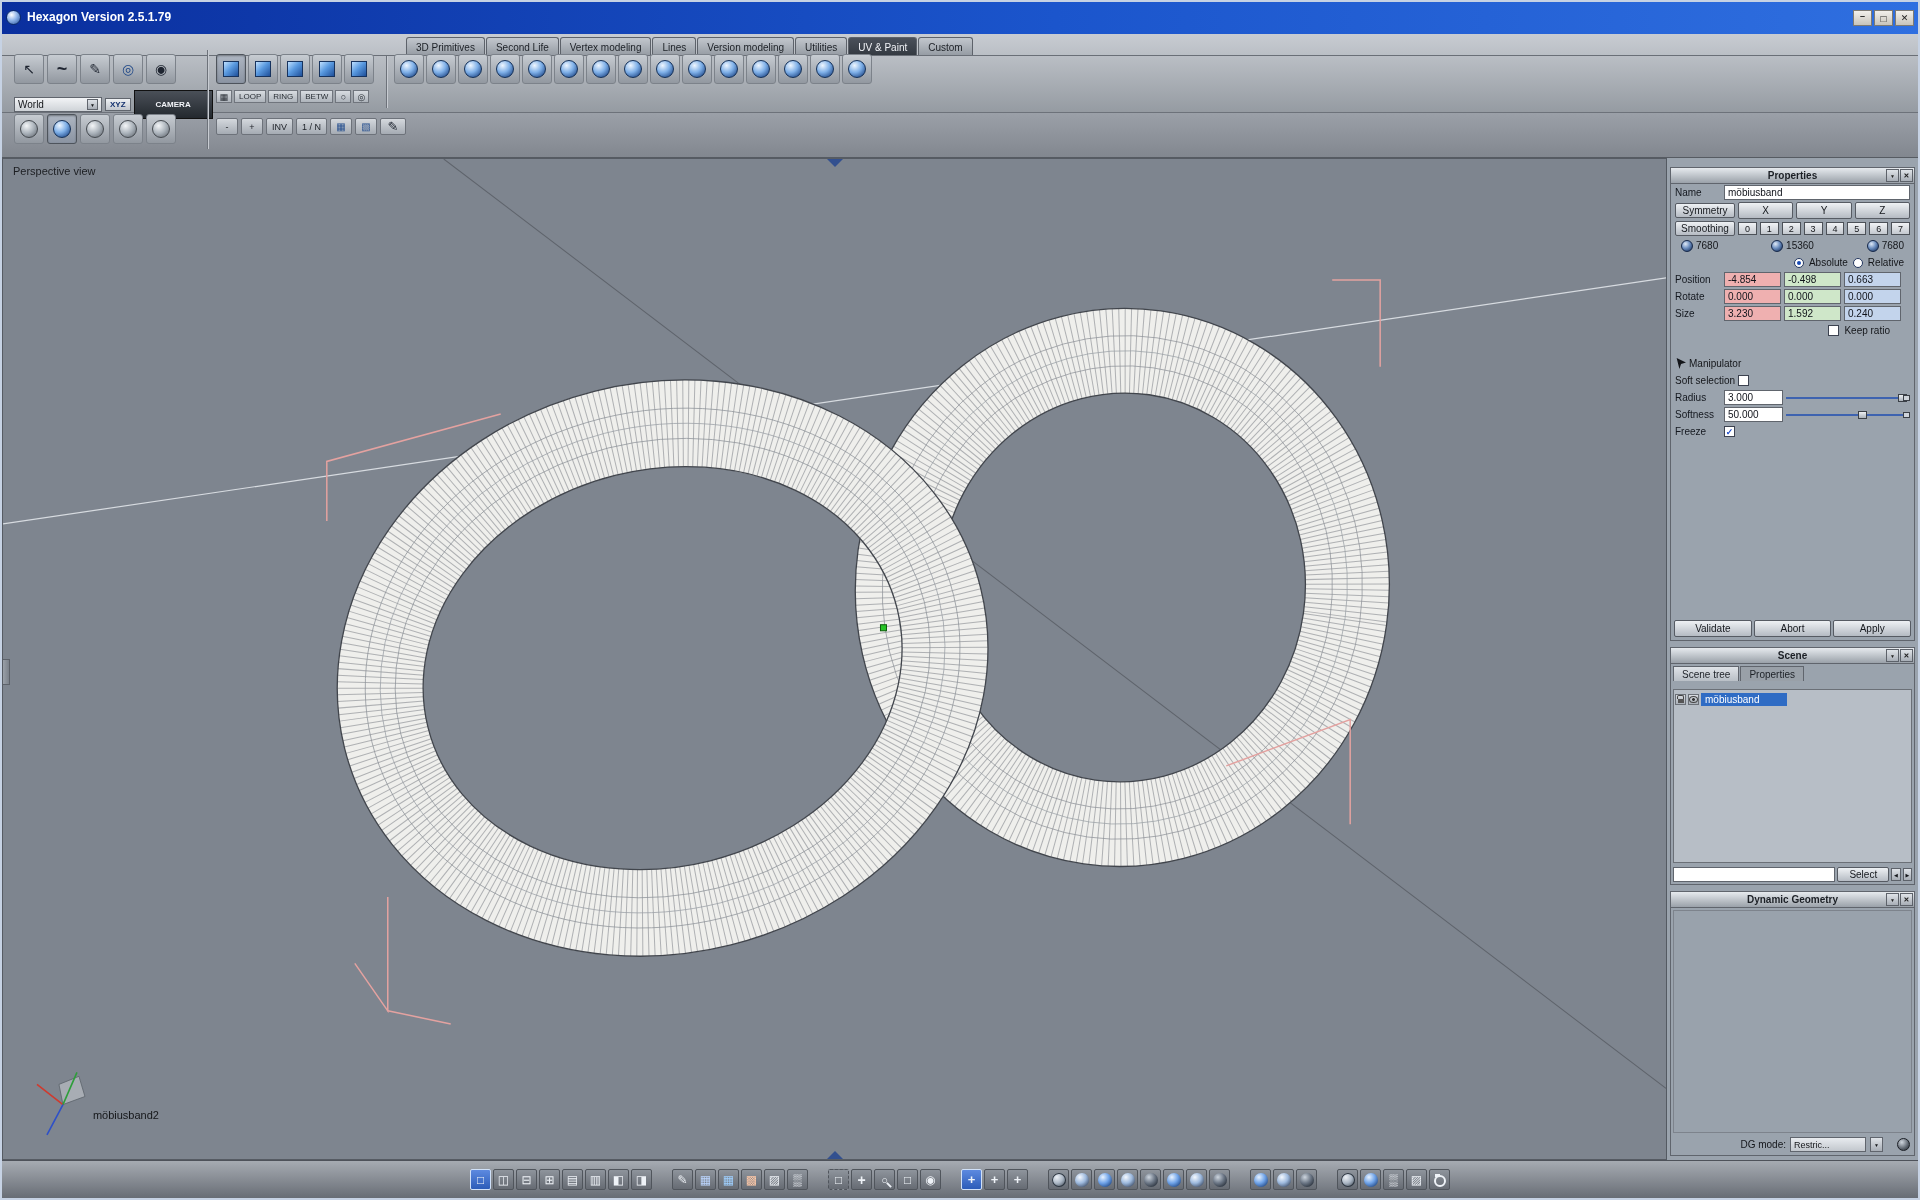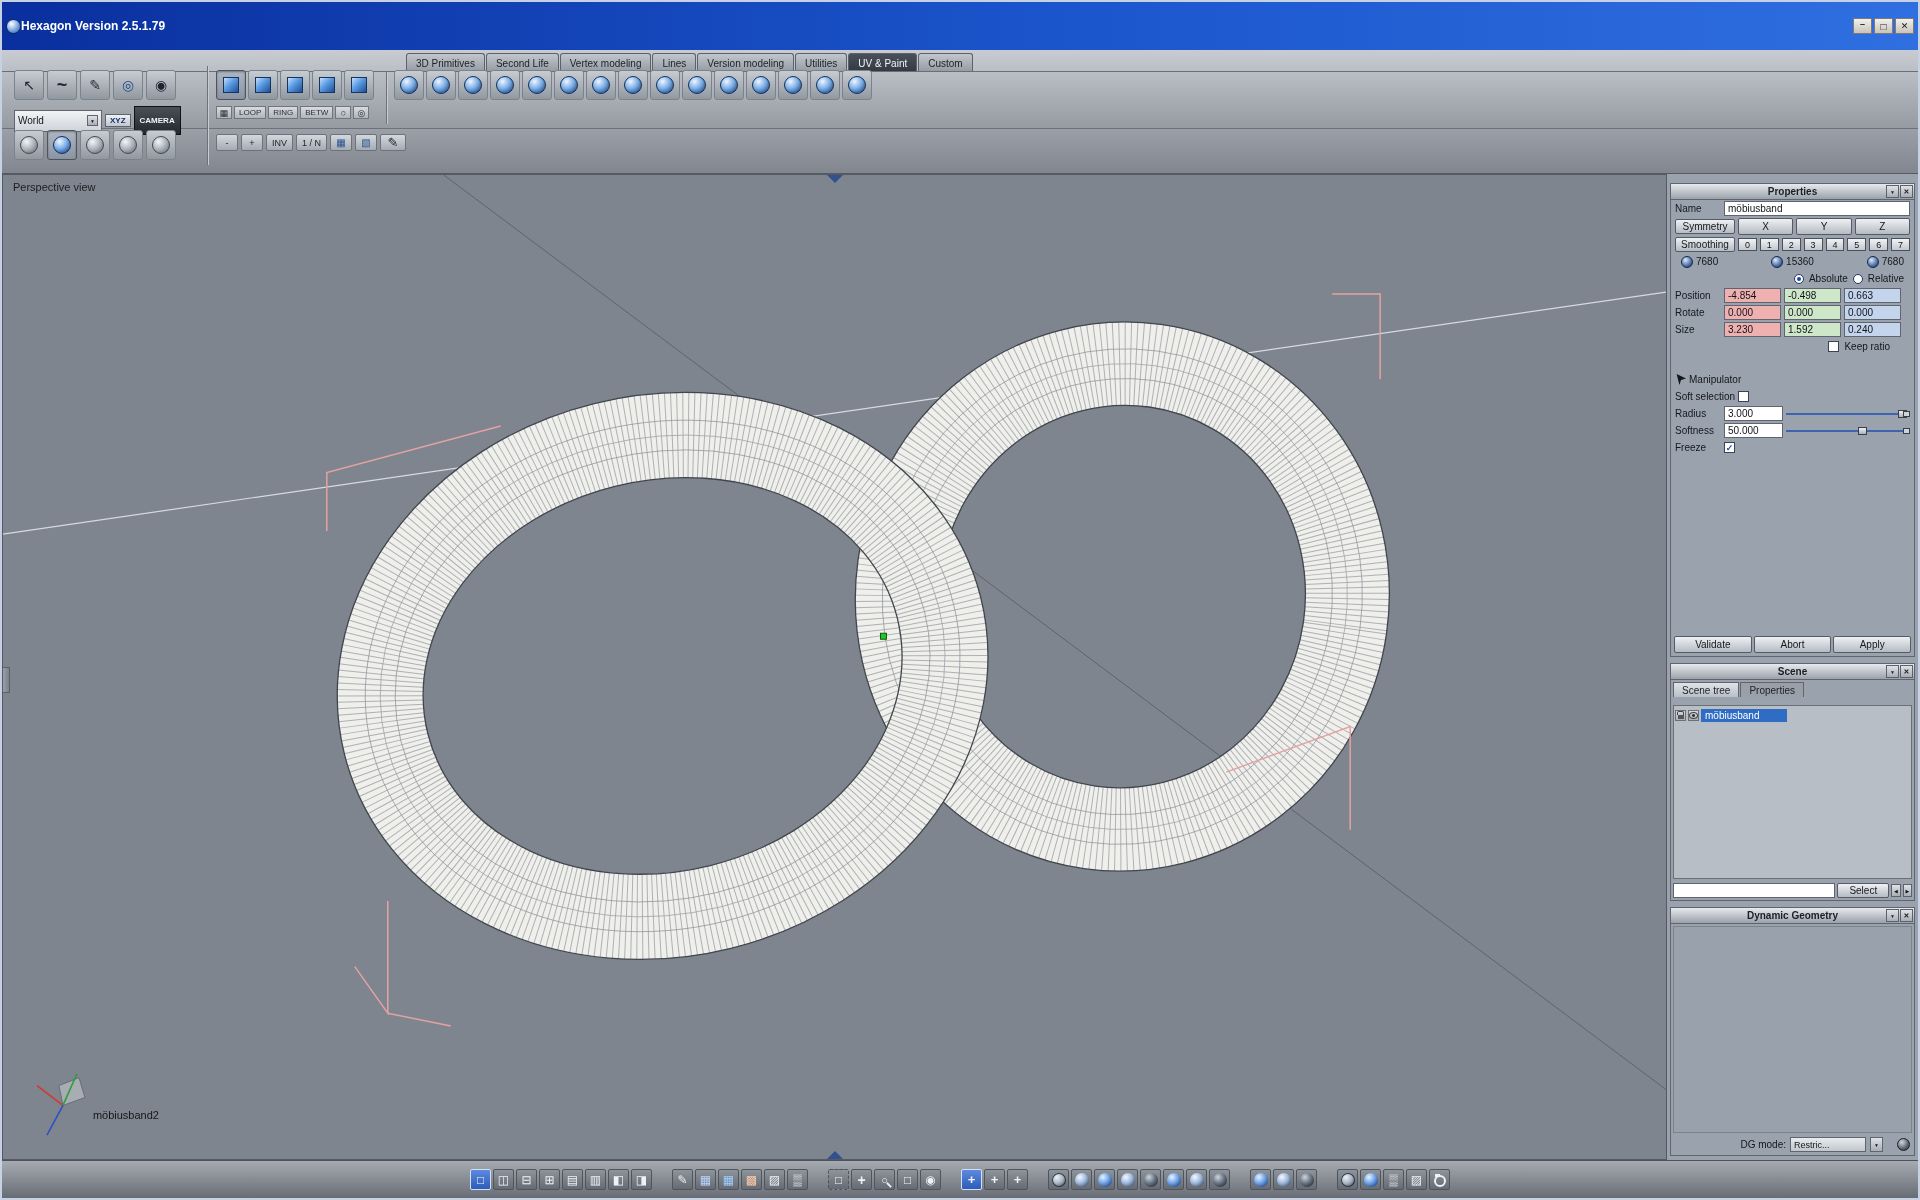--- a/index.html
+++ b/index.html
@@ -1,21 +1,21 @@
 <!DOCTYPE html>
 <html><head>
 <meta charset="utf-8">
 <style>
 *{margin:0;padding:0;box-sizing:border-box}
 html,body{width:1920px;height:1200px}
 body{font-family:"Liberation Sans",sans-serif;font-size:11px;color:#14161a;background:#555;overflow:hidden}
 .app{width:1920px;height:1200px;display:flex;flex-direction:column;border:2px solid #c6d2e4;background:#848a93}
 
 
-.titlebar{flex:0 0 24px;background:linear-gradient(90deg,#0a2f9e 0%,#1b55cc 55%,#2f6fe0 100%);display:flex;align-items:center;padding:16px 4px;color:#fff}
+.titlebar{flex:0 0 24px;background:linear-gradient(90deg,#0a2f9e 0%,#1b55cc 55%,#2f6fe0 100%);display:flex;align-items:flex-start;padding:8px 4px;gap:6px;color:#fff}
 .app-icon{width:15px;height:15px;border-radius:50%;background:radial-gradient(circle at 35% 30%,#ffffff,#8fb4e8 45%,#23509a);border:1px solid #0d2a66}
 .title-text{font-weight:bold;font-size:12px;flex:1;white-space:nowrap}
 .win-btns{display:flex;gap:2px}
 .win-btn{width:19px;height:16px;background:linear-gradient(180deg,#f2f0ec,#c8c4bb);border:1px solid #7d7a73;color:#222;font-size:9px;display:flex;align-items:center;justify-content:center}
 .wb-min::after{content:"–";font-weight:bold;margin-top:-4px}
 .wb-max::after{content:"□";font-size:10px}
 .wb-close::after{content:"✕"}
 
 
 .menubar{flex:0 0 22px;background:#161d2e;color:#eef1f6;display:flex;align-items:center;padding:0 5px;font-size:12px}
@@ -44,25 +44,25 @@
 .gi-pen::after{content:"✎"}
 .gi-ring::after{content:"◎";color:#1d4687}
 .gi-cam::after{content:"◉"}
 .cube{width:16px;height:16px;background:linear-gradient(135deg,#bfe0ff 0%,#5a9ae0 45%,#1e4f9a 100%);border:1px solid #17335e}
 .sphere{width:18px;height:18px;border-radius:50%;background:radial-gradient(circle at 35% 28%,#eef6ff,#7fb0e8 45%,#1d4687 90%);border:1px solid #153159}
 .disc{width:18px;height:18px;border-radius:50%;background:radial-gradient(circle at 35% 30%,#f4f6f8,#aab2ba 50%,#5a6068);border:1px solid #454a50}
 
 .lt-row1{left:12px;top:20px;display:flex;gap:3px}
 .lt-row2{left:12px;top:56px;display:flex;gap:3px;align-items:center}
 .lt-row3{left:12px;top:80px;display:flex;gap:3px}
-.world{width:88px;height:22px;background:linear-gradient(180deg,#f2f4f6,#cfd3d8);border:1px solid #60656d;display:flex;align-items:center;font-size:10px;padding:0 3px}
+.world{width:88px;height:15px;background:linear-gradient(180deg,#f2f4f6,#cfd3d8);border:1px solid #60656d;display:flex;align-items:center;font-size:10px;padding:0 3px}
 .world .arrow{margin-left:auto;width:11px;height:11px;background:linear-gradient(180deg,#dfe3e8,#a8aeb6);border:1px solid #60656d;display:flex;align-items:center;justify-content:center}
 .world .arrow::after{content:"▼";font-size:5px}
 .xyz-btn{height:13px;padding:0 4px;font-size:8px;font-weight:bold;color:#13316e;background:linear-gradient(180deg,#eef1f4,#c2c7cd);border:1px solid #60656d;display:flex;align-items:center}
-.camera-btn{height:29px;padding:0 5px;font-size:8px;font-weight:bold;color:#f2f4f8;background:linear-gradient(180deg,#4a5058,#23282e);border:1px solid #111;display:flex;align-items:center}
+.camera-btn{height:29px;padding:0 21px;font-size:8px;font-weight:bold;color:#f2f4f8;background:linear-gradient(180deg,#4a5058,#23282e);border:1px solid #111;display:flex;align-items:center}
 
 .grp-cubes{left:214px;top:20px;display:flex;gap:2px}
 .grp-cube-labels{left:214px;top:56px;display:flex;gap:2px;align-items:center}
 .mini{height:13px;padding:0 4px;font-size:8px;color:#2a2f36;background:linear-gradient(180deg,#d8dce1,#aeb4bb);border:1px solid #70757d;display:flex;align-items:center}
 .mini.icon-only{width:16px;justify-content:center}
 .mi-sel::after{content:"▦";font-size:9px}
 .mi-circle::after{content:"○";font-size:9px}
 .mi-dot::after{content:"◎";font-size:9px}
 .grp-spheres{left:392px;top:20px;display:flex;gap:2px}
 .grp-row2{left:214px;top:84px;display:flex;gap:3px;align-items:center}

